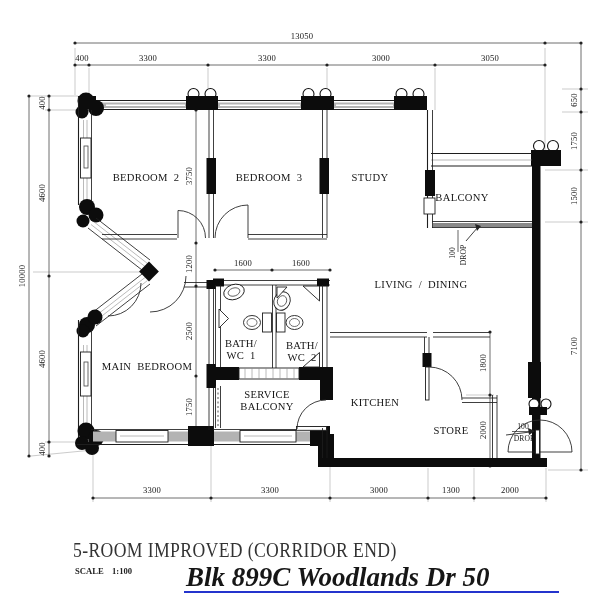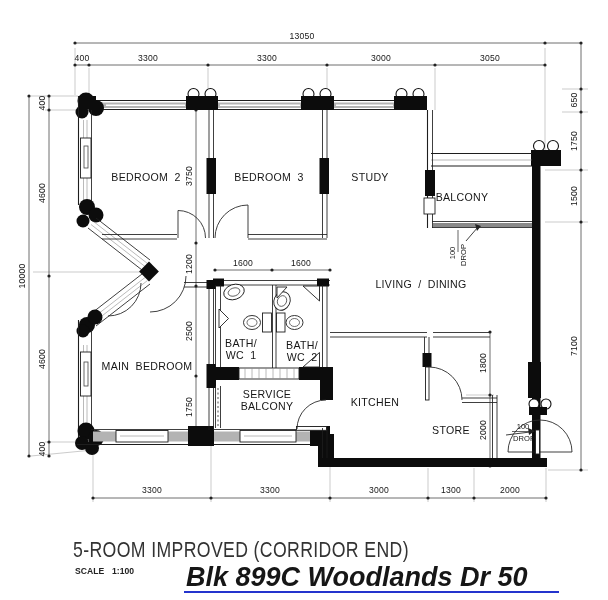--- a/index.html
+++ b/index.html
@@ -1,17 +1,17 @@
 <!DOCTYPE html>
 <html><head>
 <meta charset="utf-8">
 <style>
   html,body{margin:0;padding:0;background:#fff;}
   #stage{position:relative;width:602px;height:600px;background:#ffffff;overflow:hidden;
-         font-family:Liberation Sans, sans-serif;}
+         font-family:Liberation Serif, serif;}
   svg{position:absolute;left:0;top:0;}
   .w1{stroke:#1e1e1e;stroke-width:1.1;fill:none}
   .w2{stroke:#1e1e1e;stroke-width:0.85;fill:none}
   .thin{stroke:#808080;stroke-width:0.55;fill:none}
   .ext{stroke:#a8a8a8;stroke-width:0.6;fill:none}
   .dimln{stroke:#4a4a4a;stroke-width:0.8;fill:none}
   .blk{fill:#0c0c0c;stroke:none}
   .wht{fill:#ffffff;stroke:#1e1e1e;stroke-width:0.9}
   .ear{fill:#ffffff;stroke:#111;stroke-width:1.1}
   .gry{fill:#b3b3b3;stroke:none}

